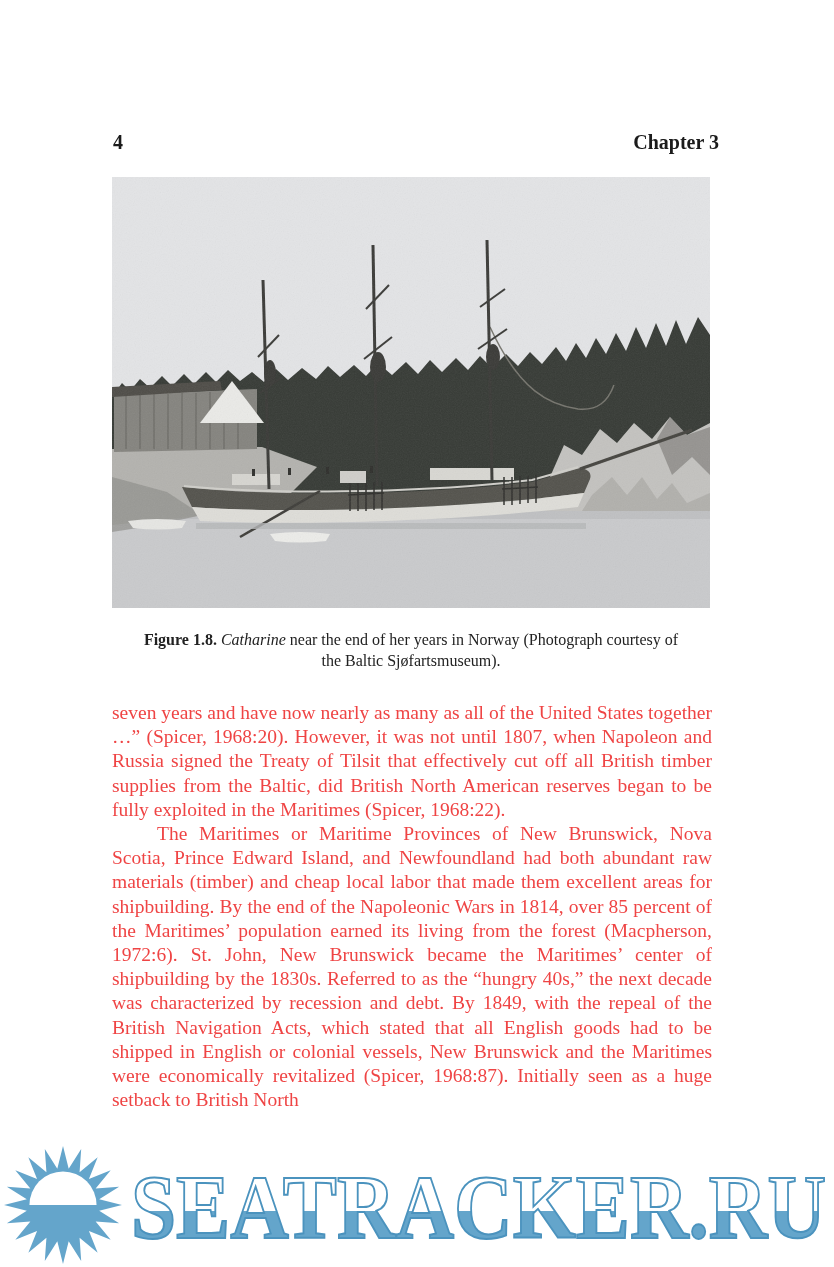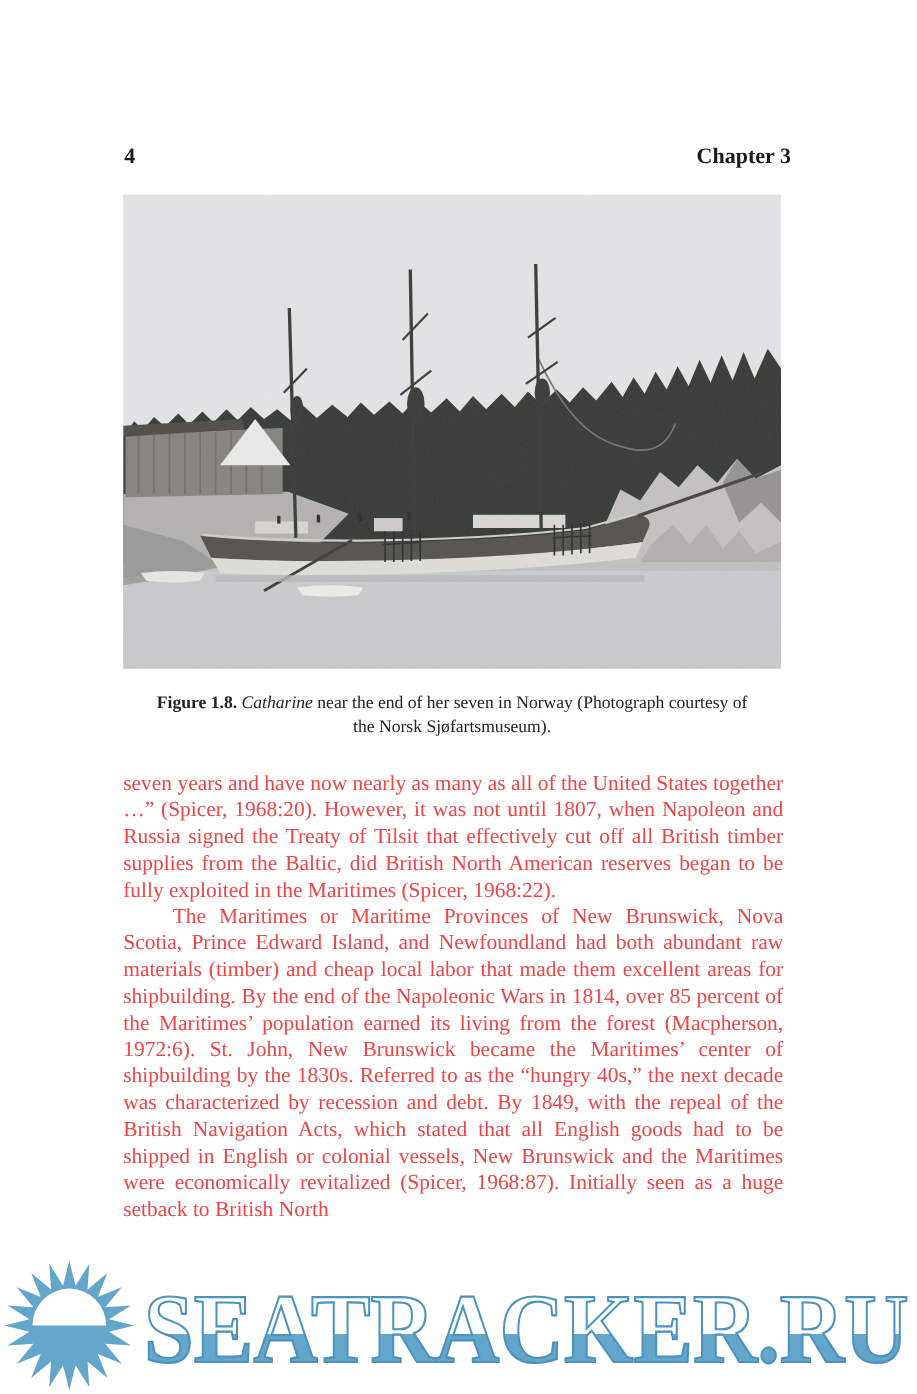--- a/index.html
+++ b/index.html
@@ -140,22 +140,22 @@
       <path d="M16,344 Q45,340 74,344 L70,351 Q45,354 21,351 Z" fill="#e6e6e3"></path>
       <path d="M158,357 Q188,353 218,357 L214,364 Q187,367 163,364 Z" fill="#ecece9"></path>
 
       <rect width="598" height="431" filter="url(#grain)"></rect>
     </svg>
   </div>
 
   <div class="caption">
     <span class="cap-b">Figure 1.8.</span>
     <span class="cap-i">Catharine</span>
-    <span>near the end of her seven in Norway (Photograph courtesy of</span><br>
-    <span>the Norsk Sjøfartsmuseum).</span>
+    <span>near the end of her years in Norway (Photograph courtesy of</span><br>
+    <span>the Baltic Sjøfartsmuseum).</span>
   </div>
 
   <div class="body-text">
     <p>seven years and have now nearly as many as all of the United States together …” (Spicer, 1968:20). However, it was not until 1807, when Napoleon and Russia signed the Treaty of Tilsit that effectively cut off all British timber supplies from the Baltic, did British North American reserves began to be fully exploited in the Maritimes (Spicer, 1968:22).</p>
     <p class="indent">The Maritimes or Maritime Provinces of New Brunswick, Nova Scotia, Prince Edward Island, and Newfoundland had both abundant raw materials (timber) and cheap local labor that made them excellent areas for shipbuilding. By the end of the Napoleonic Wars in 1814, over 85 percent of the Maritimes’ population earned its living from the forest (Macpherson, 1972:6). St. John, New Brunswick became the Maritimes’ center of shipbuilding by the 1830s. Referred to as the “hungry 40s,” the next decade was characterized by recession and debt. By 1849, with the repeal of the British Navigation Acts, which stated that all English goods had to be shipped in English or colonial vessels, New Brunswick and the Maritimes were economically revitalized (Spicer, 1968:87). Initially seen as a huge setback to British North</p>
   </div>
 
   <svg class="wm-sun" viewBox="0 0 120 120">
     <polygon points="60,2 65.6,24.4 77.9,4.8 76.3,27.9 94.1,13.1 85.5,34.5 106.9,25.9 92.1,43.7 115.2,42.1 95.6,54.4 118,60 95.6,65.6 115.2,77.9 92.1,76.3 106.9,94.1 85.5,85.5 94.1,106.9 76.3,92.1 77.9,115.2 65.6,95.6 60,118 54.4,95.6 42.1,115.2 43.7,92.1 25.9,106.9 34.5,85.5 13.1,94.1 27.9,76.3 4.8,77.9 24.4,65.6 2,60 24.4,54.4 4.8,42.1 27.9,43.7 13.1,25.9 34.5,34.5 25.9,13.1 43.7,27.9 42.1,4.8 54.4,24.4" fill="#64a5cb"></polygon>
     <path d="M27,60 A33,33 0 0 1 93,60 Z" fill="#ffffff"></path>

